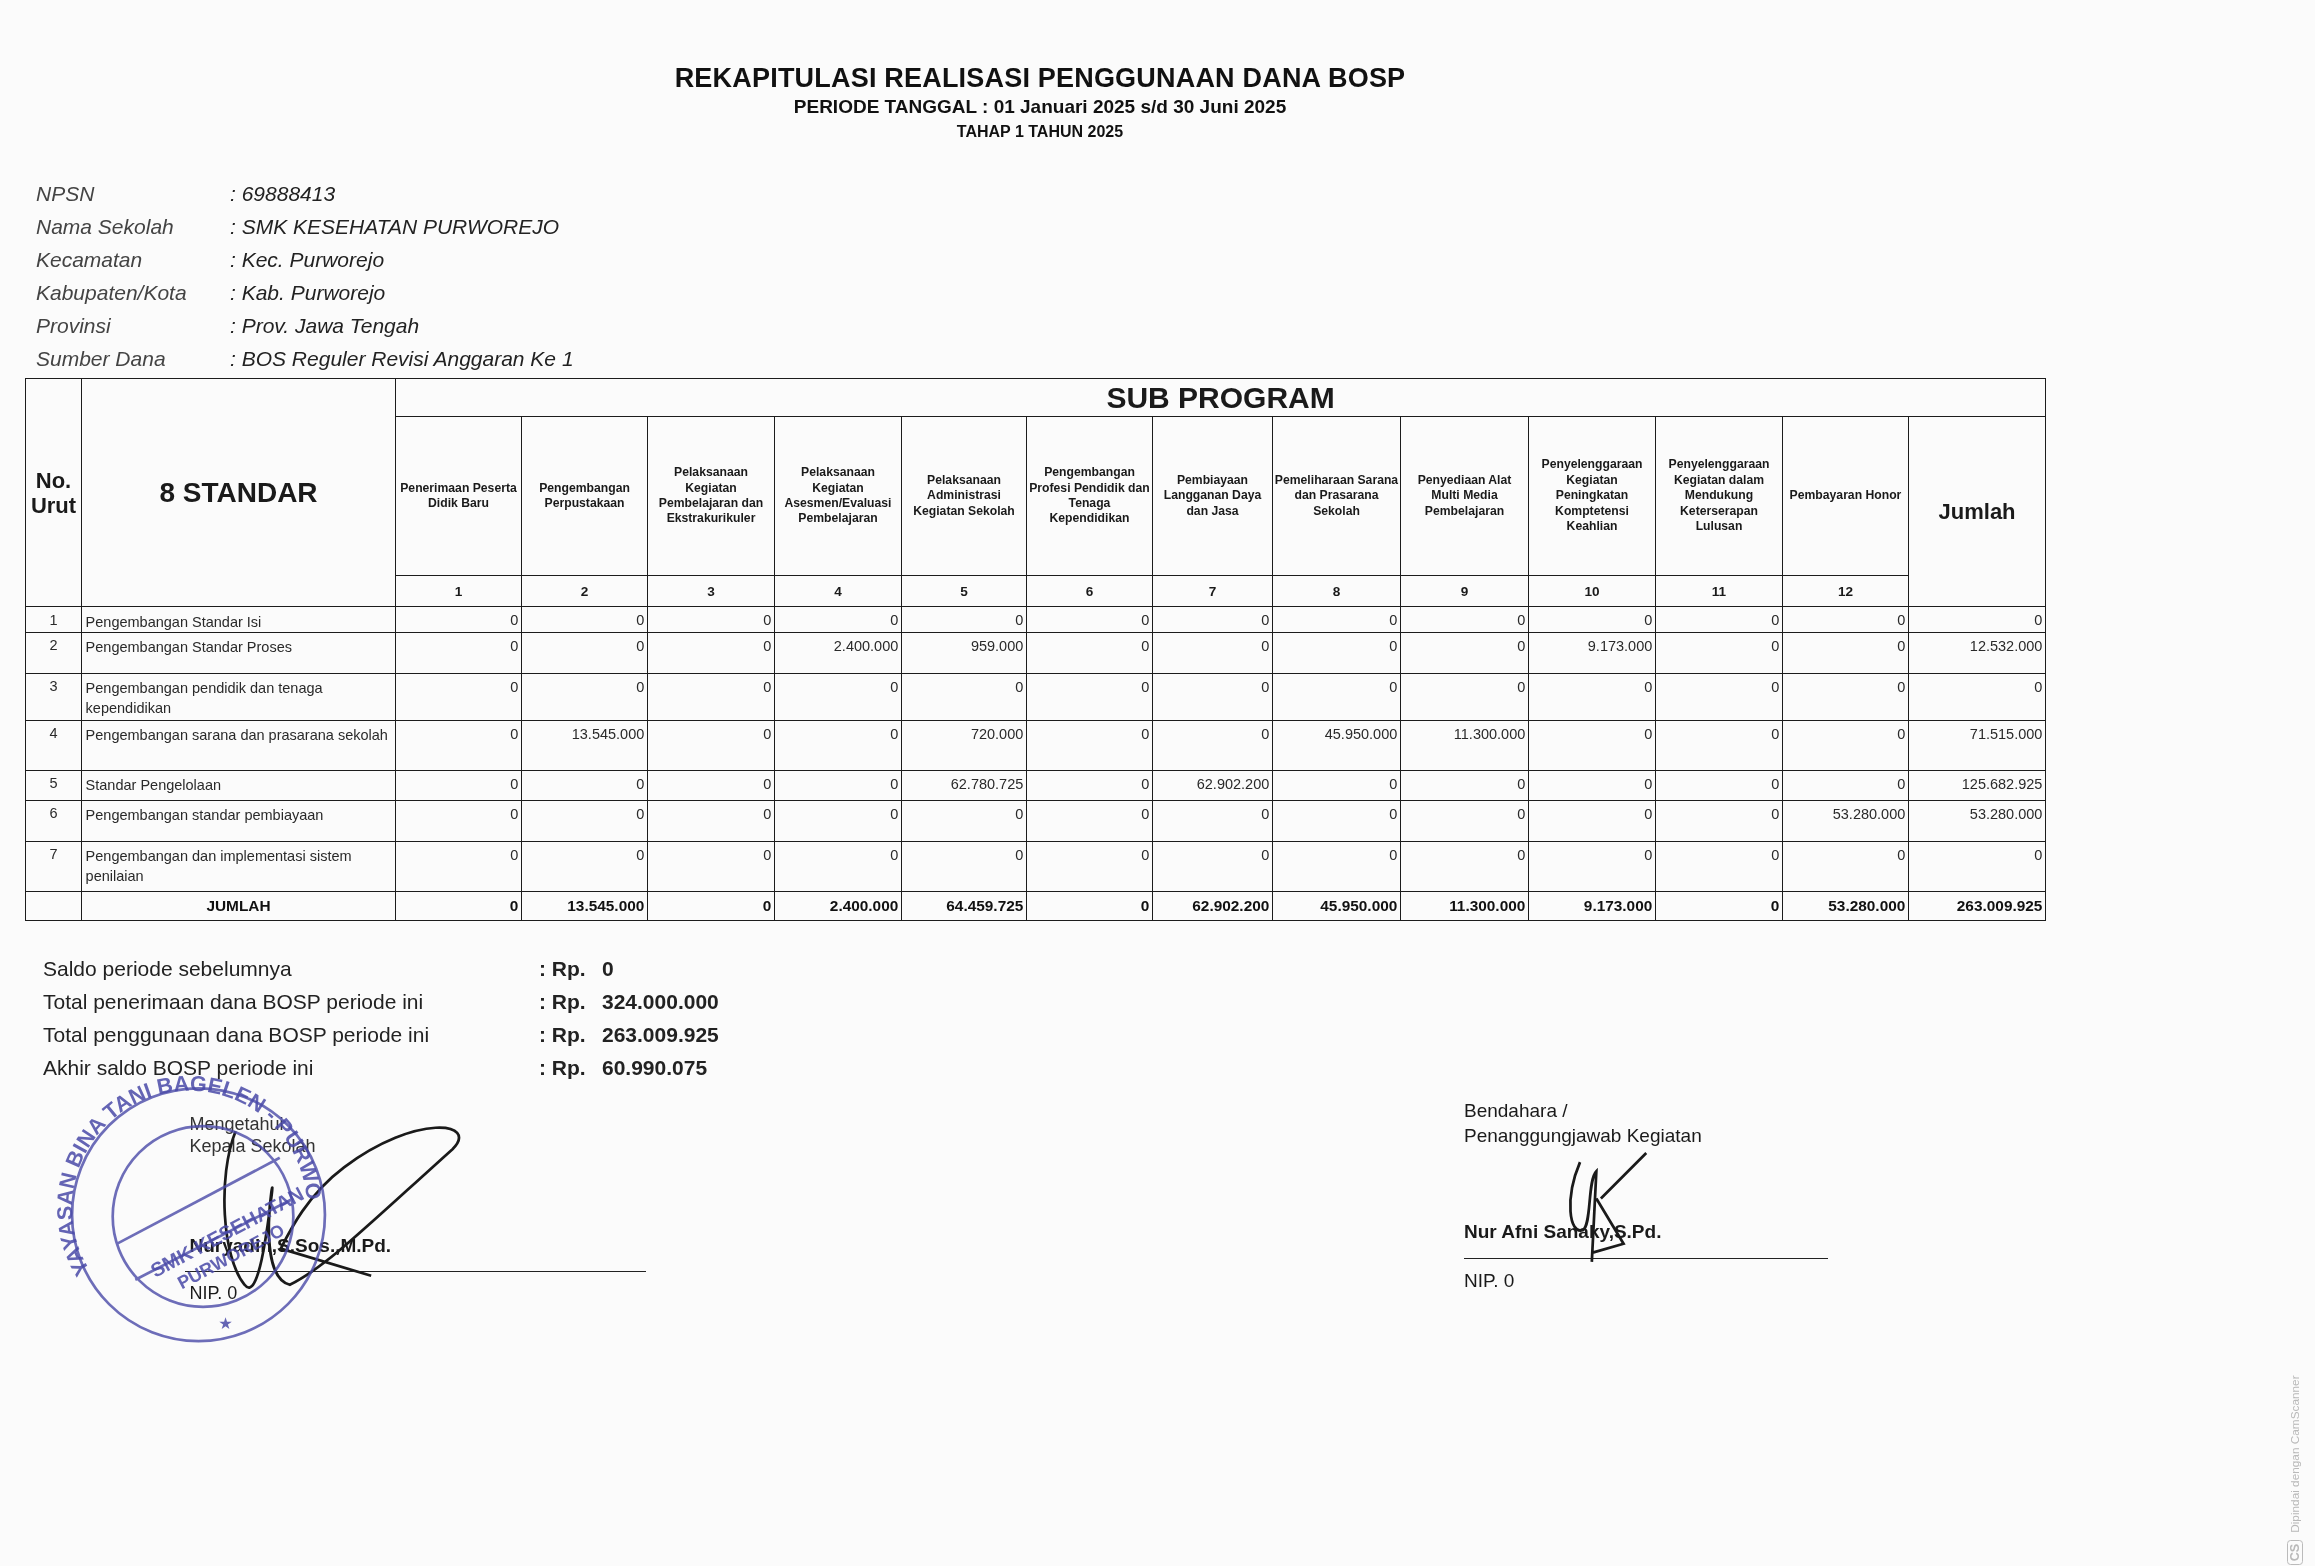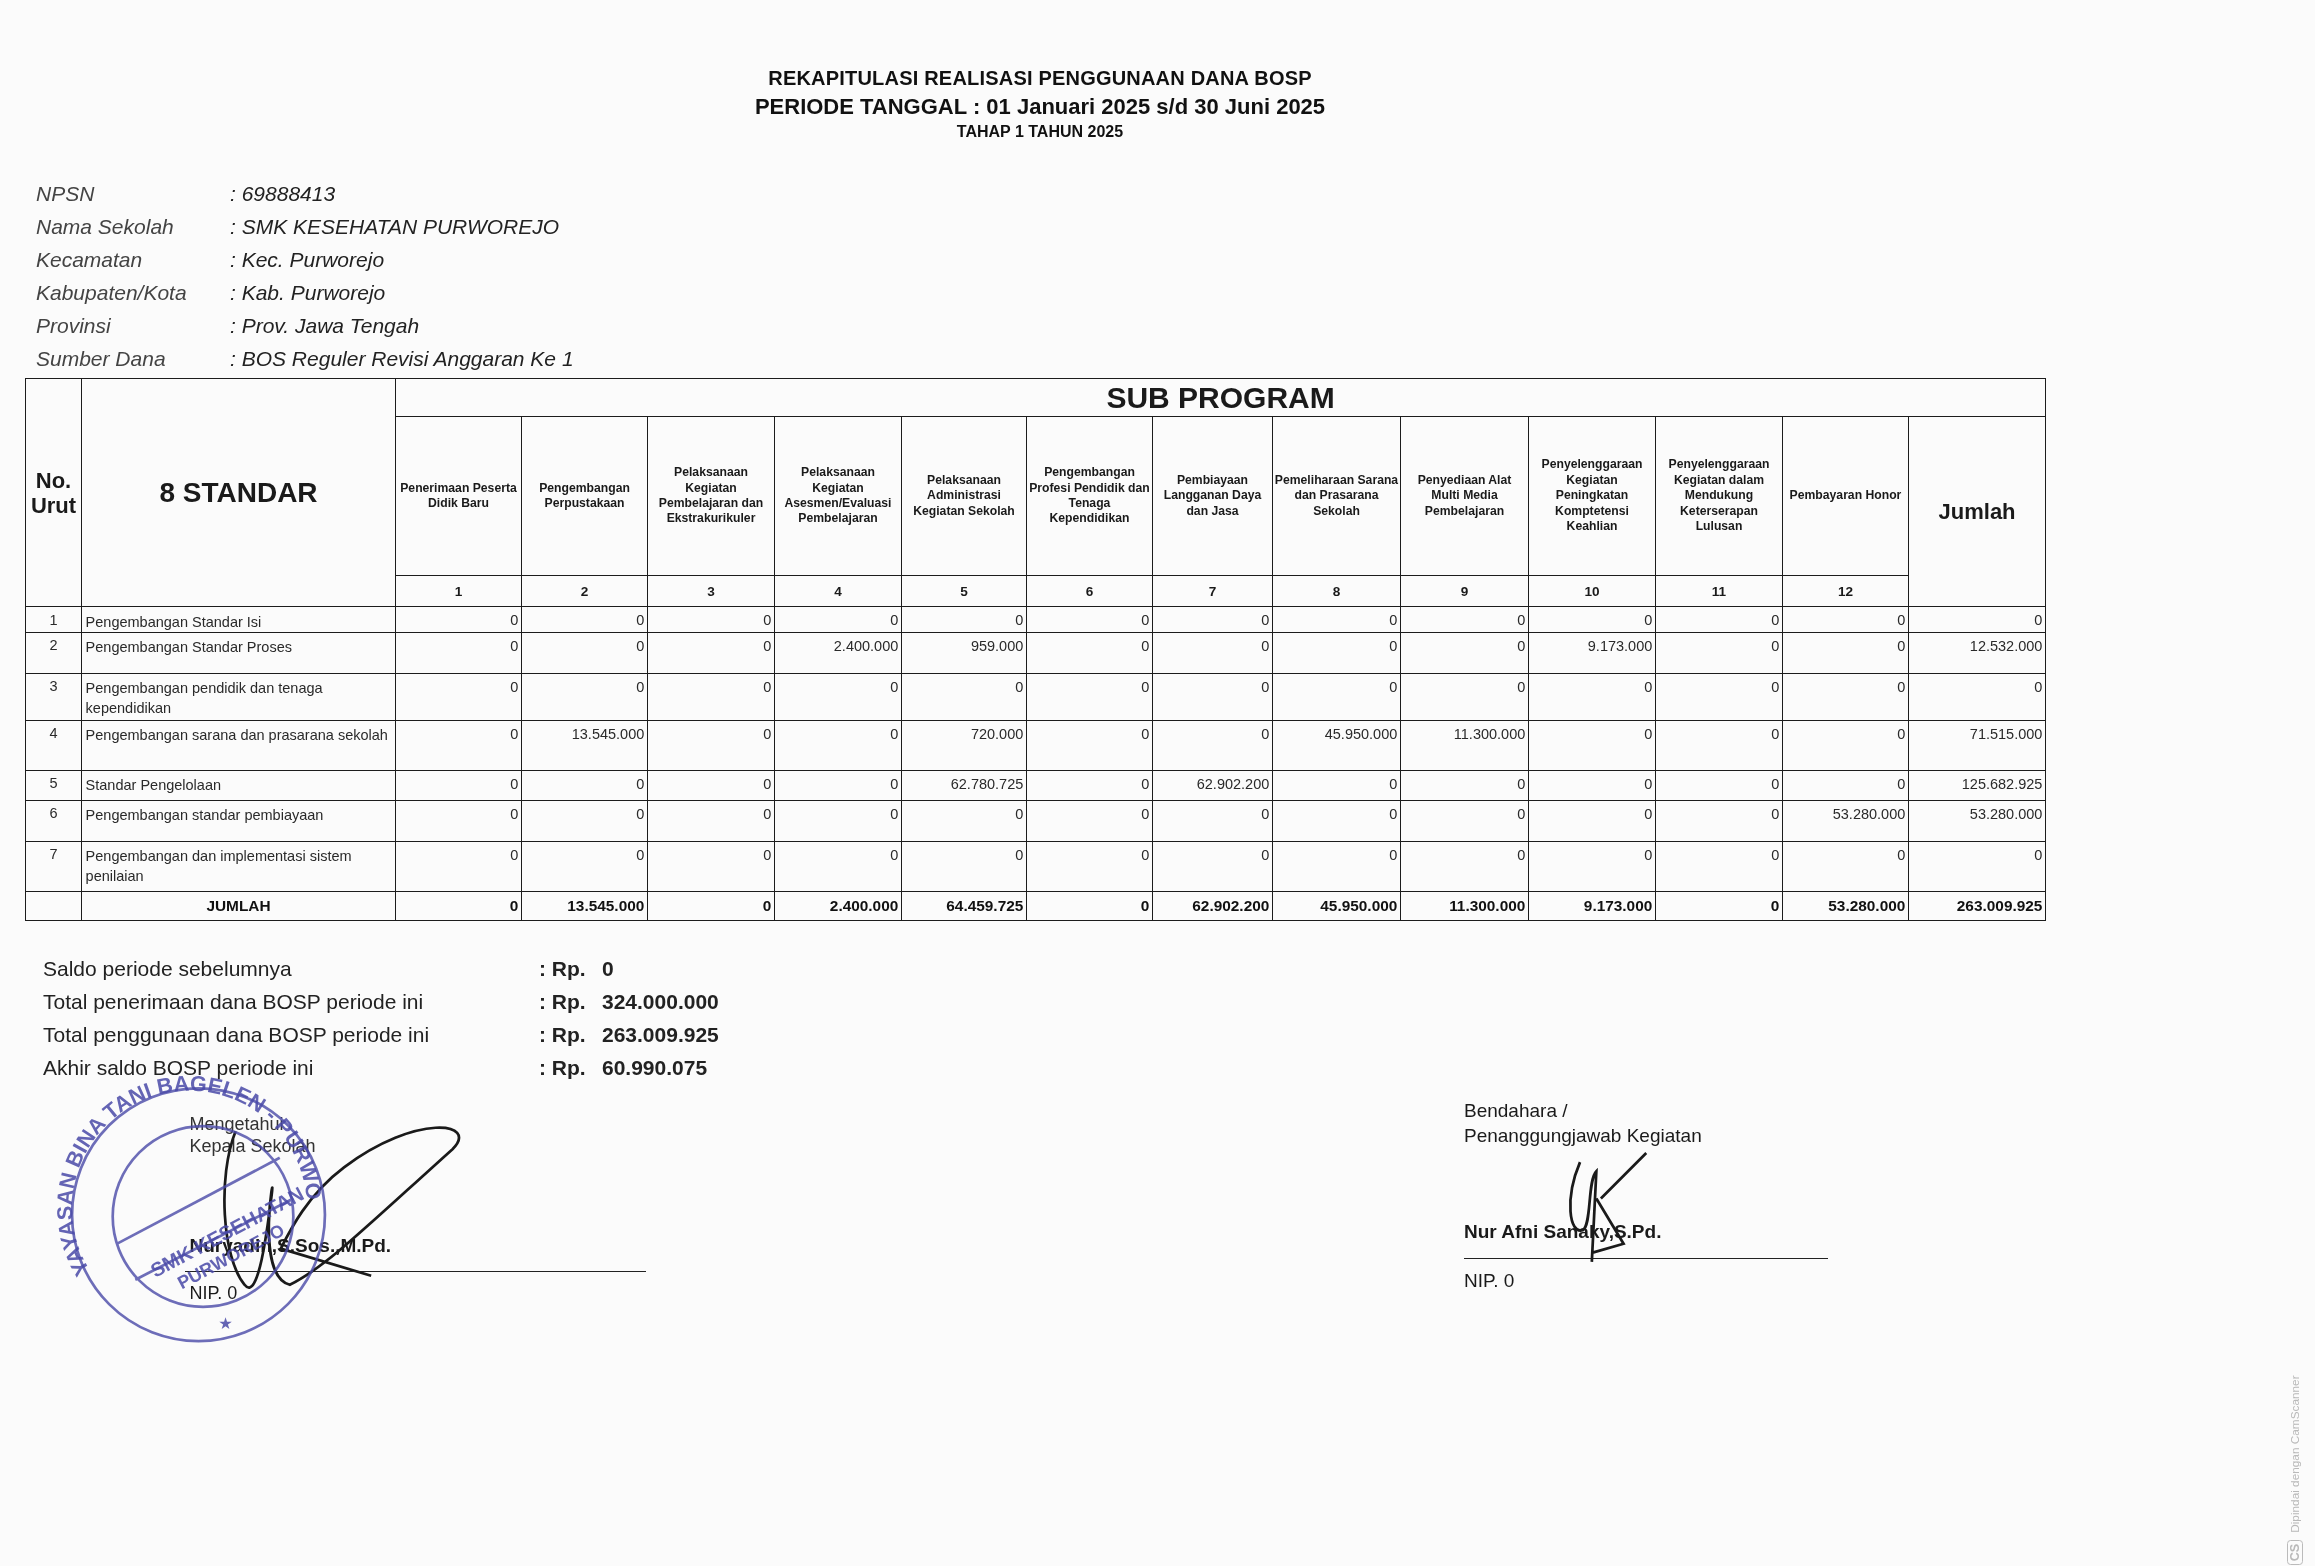--- a/index.html
+++ b/index.html
@@ -3,22 +3,22 @@
 <meta charset="utf-8">
 <style>
   html, body { margin:0; padding:0; }
   body {
     width:2316px; height:1567px; position:relative; overflow:hidden;
     background:#fbfbfb;
     font-family:"Liberation Sans", sans-serif; color:#1a1a1a;
   }
   .abs { position:absolute; }
   .title-block { left:633px; top:63px; width:814px; text-align:center; font-weight:bold; color:#111; }
-  .title-block .t1 { font-size:20px; line-height:31px; letter-spacing:0.2px; }
-  .title-block .t2 { font-size:22px; line-height:25px; }
+  .title-block .t1 { font-size:27px; line-height:31px; letter-spacing:0.2px; }
+  .title-block .t2 { font-size:19px; line-height:25px; }
   .title-block .t3 { font-size:16px; line-height:25px; }
 
   .info { left:36px; top:177px; font-size:21px; color:#333;font-style:italic; }
   .info .row { display:flex; height:33px; align-items:center; }
   .info .lbl { width:194px; color:#444; }
   .info .val { color:#222; }
 
   table.rekap {
     position:absolute; left:25px; top:378px;
     border-collapse:collapse; table-layout:fixed;

